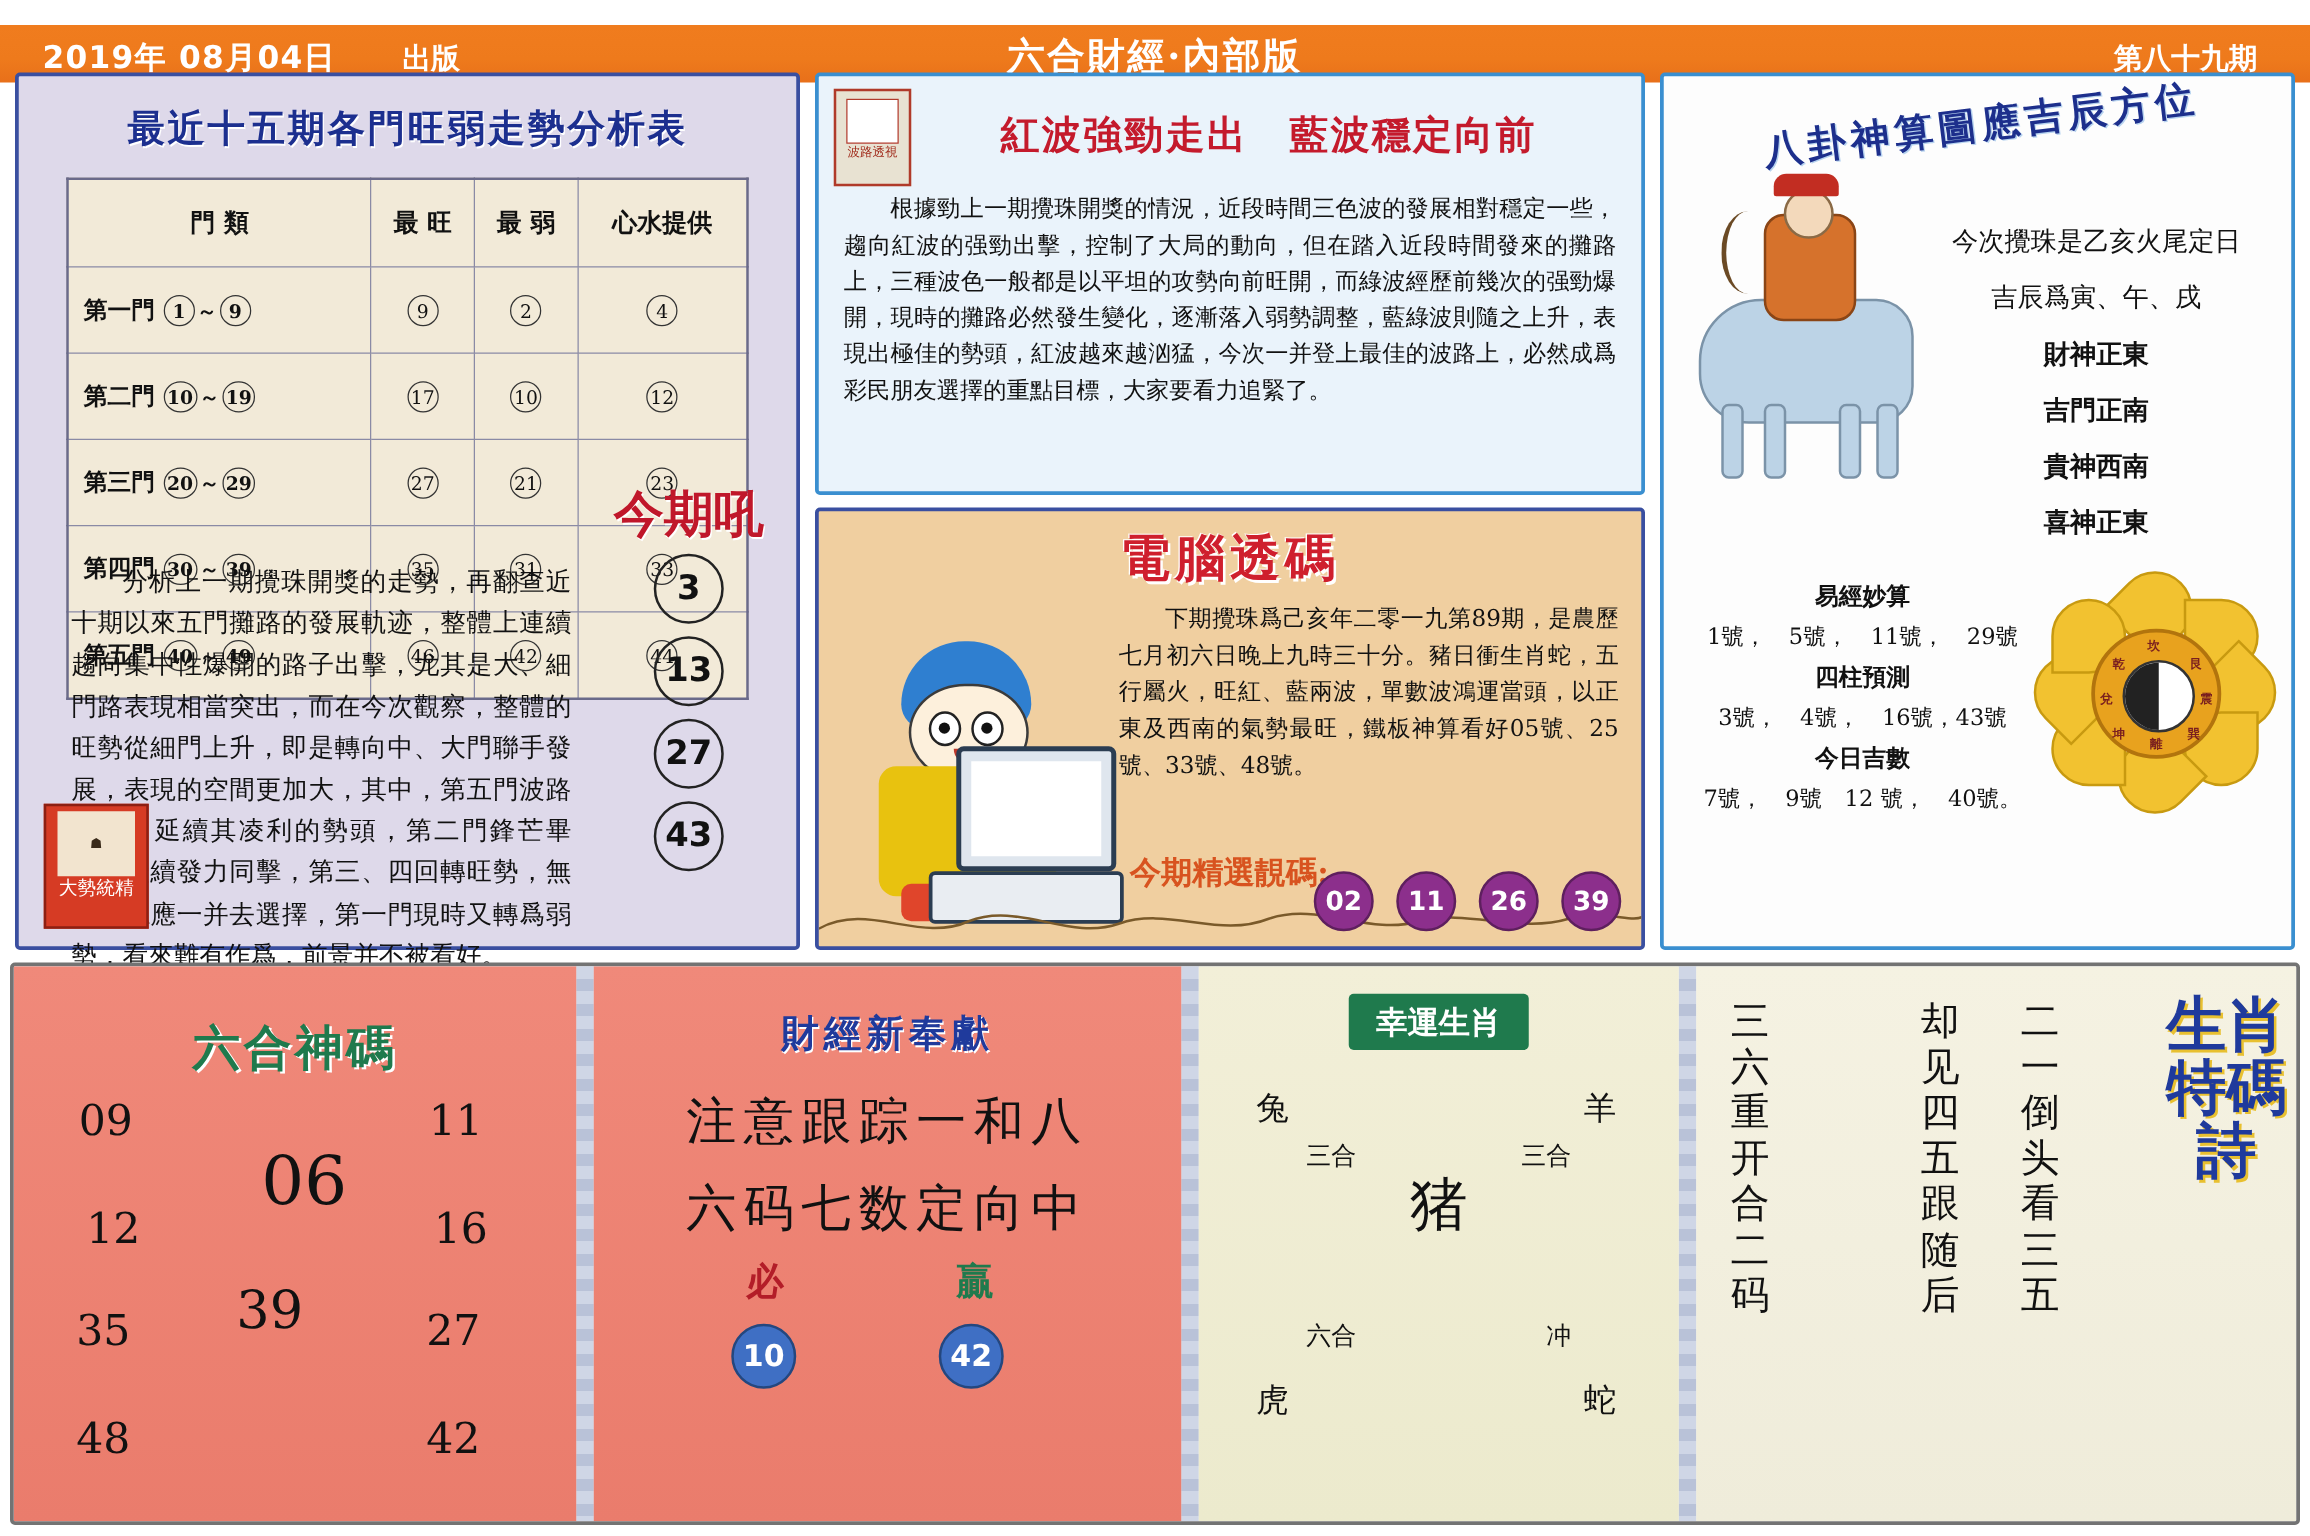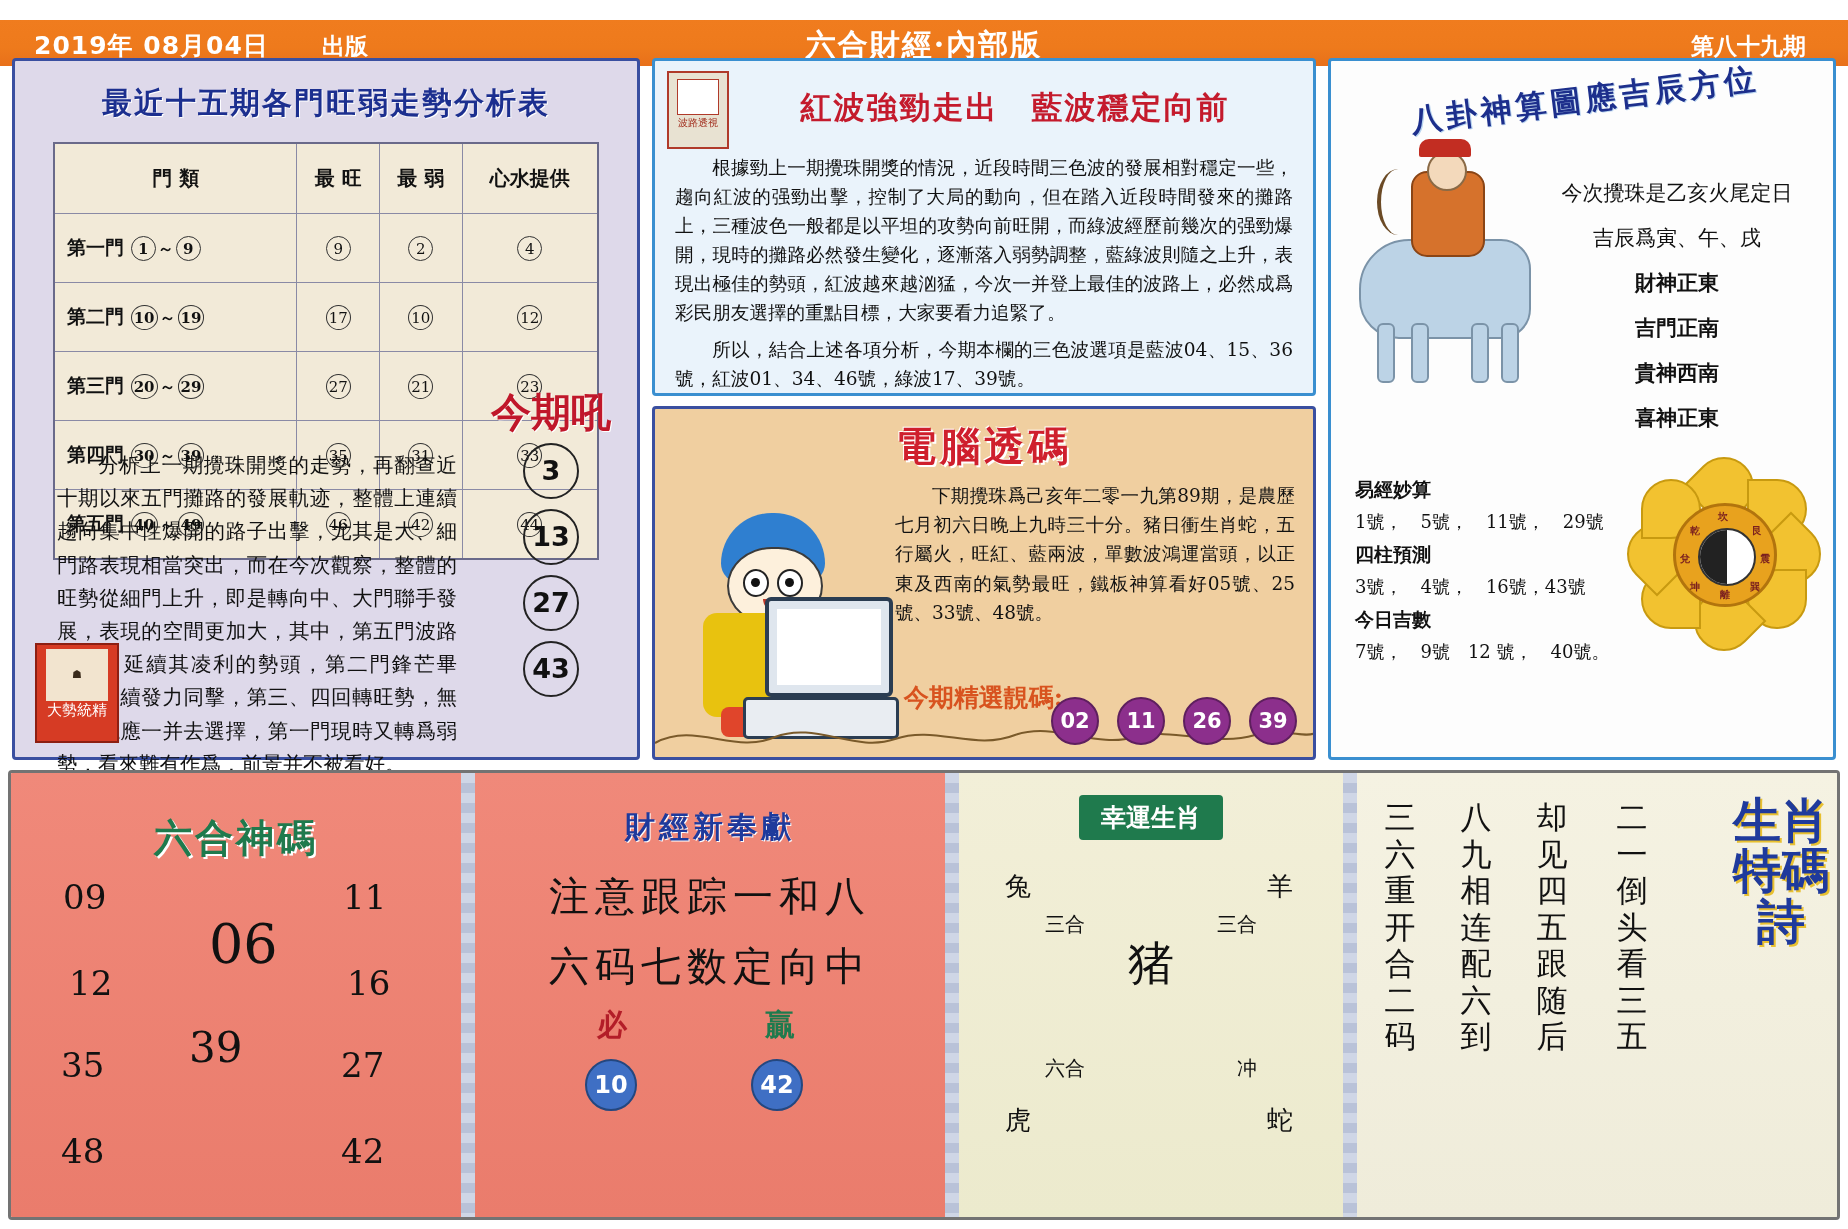--- a/index.html
+++ b/index.html
@@ -154,22 +154,22 @@
   .r-head{position:absolute;left:74px;top:-2px;width:36px;height:36px;background:#f3d9bb;border-radius:50%;border:2px solid #8a6a46;}
   .r-hat{position:absolute;left:66px;top:-14px;width:52px;height:18px;background:#c22d22;border-radius:10px 10px 2px 2px;}
   .r-bow{position:absolute;left:24px;top:16px;width:38px;height:66px;border-left:4px solid #6b4a25;border-radius:50%;}
   #rightPanel .rp-lines{
     position:absolute;right:22px;top:118px;width:268px;text-align:center;color:#111;
     font-family:"DejaVu Serif","Liberation Serif",serif;
   }
   #rightPanel .rp-lines .l{font-size:21px;margin-bottom:17px;font-weight:bold;}
   #rightPanel .rp-lines .l1{font-weight:normal;text-align:center;}
   #rightPanel .sec{
-    position:absolute;left:24px;top:400px;width:270px;text-align:left;color:#111;
-    font-family:"DejaVu Serif","Liberation Serif",serif;font-size:18px;line-height:1.75;margin-top:12px;
+    position:absolute;left:24px;top:400px;width:270px;text-align:center;color:#111;
+    font-family:"DejaVu Serif","Liberation Serif",serif;font-size:18px;line-height:1.75;
   }
   #rightPanel .sec .h{font-weight:bold;font-size:19px;}
   #rightPanel .flower{position:absolute;right:16px;top:396px;width:190px;height:190px;}
   .petal{position:absolute;width:56px;height:56px;background:#f2c230;border:2px solid #c89a10;border-radius:50% 50% 50% 0;}
   .bagua{position:absolute;left:46px;top:46px;width:98px;height:98px;border-radius:50%;
      background:#e8a21e;border:3px solid #b2740d;}
   .bagua .inner{position:absolute;left:22px;top:22px;width:54px;height:54px;border-radius:50%;background:#fff;border:2px solid #333;}
   .bagua .inner b{position:absolute;left:0;top:0;width:27px;height:54px;background:#222;border-radius:27px 0 0 27px;}
   .bg-lbl{position:absolute;font-size:10px;color:#7a1f1f;font-weight:bold;}
 
@@ -300,21 +300,20 @@
   <div class="panel" id="midTop">
     <div class="mt-head">
       <div class="mt-stamp">
         <div class="sq"></div>
         <span>波路透視</span>
       </div>
       <div class="mt-title">紅波強勁走出　藍波穩定向前</div>
     </div>
     <div class="mt-body">
       <p>根據勁上一期攪珠開獎的情況，近段時間三色波的發展相對穩定一些，趨向紅波的强勁出擊，控制了大局的動向，但在踏入近段時間發來的攤路上，三種波色一般都是以平坦的攻勢向前旺開，而綠波經歷前幾次的强勁爆開，現時的攤路必然發生變化，逐漸落入弱勢調整，藍綠波則隨之上升，表現出極佳的勢頭，紅波越來越汹猛，今次一并登上最佳的波路上，必然成爲彩民朋友選擇的重點目標，大家要看力追緊了。</p>
-      <p>所以，結合上述各項分析，今期本欄的三色波選項是藍波04、15、36號，紅波01、34、46號，綠波17、39號。</p>
     </div>
   </div>
 
   <div class="panel" id="midBot">
     <div class="mb-title">電腦透碼</div>
     <div class="mb-text">
       <p>下期攪珠爲己亥年二零一九第89期，是農歷七月初六日晚上九時三十分。豬日衝生肖蛇，五行屬火，旺紅、藍兩波，單數波鴻運當頭，以正東及西南的氣勢最旺，鐵板神算看好05號、25號、33號、48號。</p>
     </div>
     <div class="mb-sub">今期精選靚碼:</div>
 
@@ -448,19 +447,18 @@
       <div class="zx mid" style="left:86px;top:282px;">六合</div>
       <div class="zx mid" style="right:86px;top:282px;">冲</div>
       <div class="zx cor" style="left:46px;top:330px;">虎</div>
       <div class="zx cor" style="right:50px;top:330px;">蛇</div>
     </div>
 
     <div class="bsep"></div>
 
     <div class="b4">
       <div class="vcol" style="left:16px;">三六重开合二码</div>
-      <div class="vcol" style="left:92px;">八九相连配六到</div>
       <div class="vcol" style="left:168px;">却见四五跟随后</div>
       <div class="vcol" style="left:248px;">二一倒头看三五</div>
       <div class="vt">生肖特碼詩</div>
     </div>
   </div>
 </div>
 
 </body></html>

